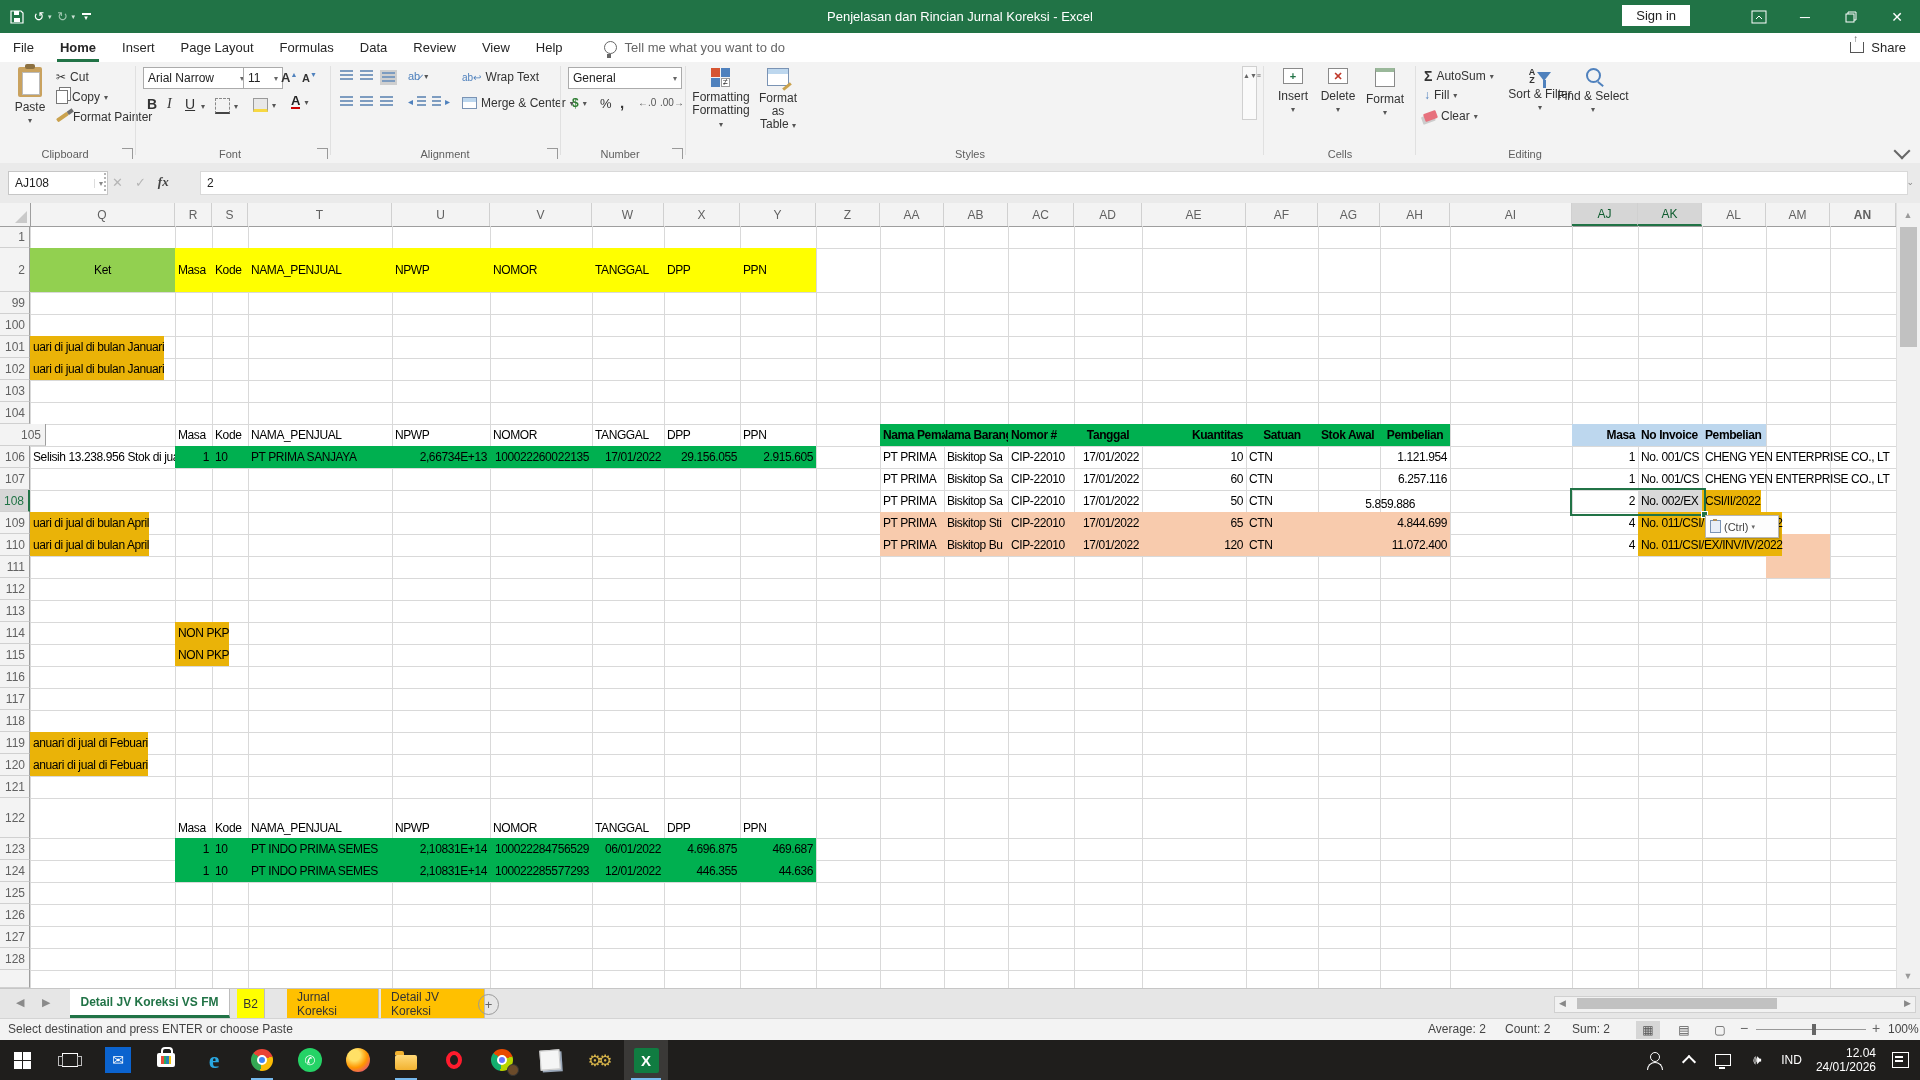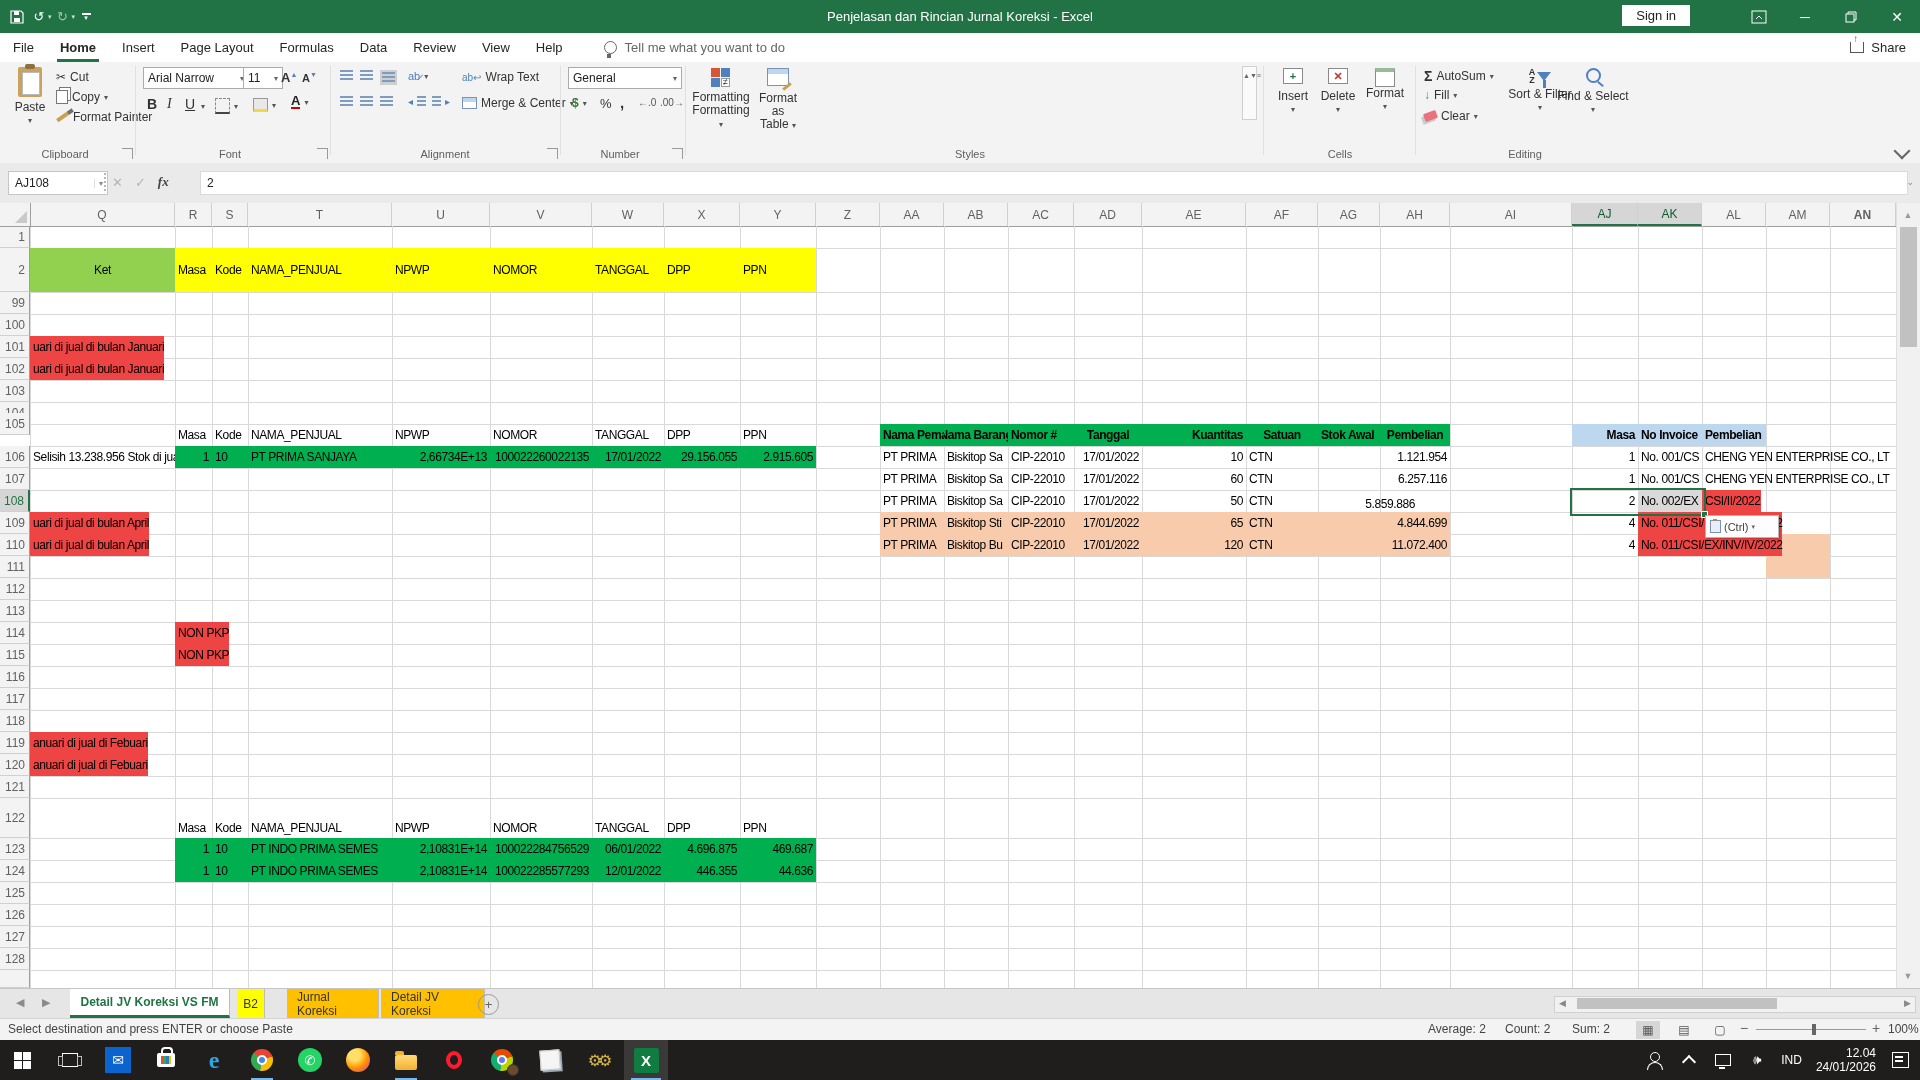--- a/index.html
+++ b/index.html
@@ -54,21 +54,21 @@
   .rowhdr.rowsel{background:#d6d6d6;border-right:2px solid #217346;color:#217346;}
   .corner{position:absolute;background:#f3f3f3;border-right:1px solid #9e9e9e;border-bottom:1px solid #9e9e9e;z-index:4;}
   .corner::after{content:"";position:absolute;right:3px;bottom:3px;border-left:12px solid transparent;border-bottom:12px solid #c9c9c9;}
   .vline{position:absolute;width:1px;background:#d9d9d9;z-index:0;}
   .hline{position:absolute;height:1px;background:#d9d9d9;z-index:0;}
   .cell{position:absolute;box-sizing:border-box;display:flex;align-items:center;padding:0 3px;font-size:12px;letter-spacing:-0.4px;color:#000;white-space:nowrap;overflow:hidden;z-index:1;}
   .ar{justify-content:flex-end;} .ac{justify-content:center;}
   .yl{background:#ffff00;} .kg{background:#92d050;} .g{background:#00b050;}
   .gh{background:#00b050;font-weight:bold;} .or{background:#f8cbad;}
   .bl{background:#bdd7ee;font-weight:bold;} .selx{background:#d9d9d9;}
-  .sp{overflow:visible;background:#ef4444;z-index:2;width:auto !important;padding-right:0;text-align:center;}
+  .sp{overflow:visible;background:#eab308;z-index:2;width:auto !important;padding-right:0;text-align:center;}
   .vb{align-items:flex-end;padding-bottom:3px;}
   #selbox{position:absolute;border:2px solid #217346;z-index:6;pointer-events:none;}
   #selbox::after{content:"";position:absolute;right:-4px;bottom:-4px;width:5px;height:5px;background:#217346;border:1px solid #fff;}
   #pastebtn{position:absolute;left:1705px;top:312px;width:64px;height:21px;background:#fdfdfd;border:1px solid #b5b5b5;box-shadow:1px 1px 2px rgba(0,0,0,.25);display:flex;align-items:center;gap:3px;padding:0 4px;font-size:11px;color:#444;z-index:7;}
   .clipico{width:9px;height:11px;background:#e8eef7;border:1px solid #7a93b4;position:relative;}
   .clipico::before{content:"";position:absolute;left:2px;top:-2px;width:4px;height:2px;background:#b08d57;}
   
   #vscroll{position:absolute;left:1896px;top:203px;width:24px;height:785px;background:#f1f1f1;border-left:1px solid #e0e0e0;}
   .varrow{position:absolute;left:2px;width:18px;height:18px;color:#9a9a9a;font-size:9px;display:flex;align-items:center;justify-content:center;}
   #vthumb{position:absolute;left:3px;top:24px;width:17px;height:120px;background:#c1c1c1;}
@@ -359,21 +359,21 @@
       <span style="margin-top:6px;">Insert</span>
         <span class="car8">▾</span>
     </div>
     <div class="bigbtn" style="left:1316px;top:6px;width:44px;">
       <span class="cellico del">✕</span>
       <span style="margin-top:6px;">Delete</span>
         <span class="car8">▾</span>
     </div>
     <div class="bigbtn" style="left:1362px;top:6px;width:46px;">
       <span class="cellico fmt"></span>
-      <span style="margin-top:0;">Format</span>
+      <span style="margin-top:6px;">Format</span>
         <span class="car8">▾</span>
     </div>
     <div class="glabel" style="left:1300px;width:80px;">Cells</div>
     <div class="gsep" style="left:1415px;"></div>
 
     <div class="sbtn" style="left:1424px;top:6px;">
         <span style="font-weight:bold;font-size:14px;">Σ</span>
         <span>AutoSum</span>
         <span class="car8">▾</span>
       </div>
@@ -507,21 +507,21 @@
       <div class="colhdr" style="left: 1766px; top: 0px; width: 64px; height: 23px;">AM</div>
       <div class="colhdr" style="left: 1830px; top: 0px; width: 66px; height: 23px; font-weight: bold;">AN</div>
       <div class="rowhdr" style="left: 0px; top: 23px; width: 30px; height: 22px;">1</div>
       <div class="rowhdr" style="left: 0px; top: 45px; width: 30px; height: 44px;">2</div>
       <div class="rowhdr" style="left: 0px; top: 89px; width: 30px; height: 22px;">99</div>
       <div class="rowhdr" style="left: 0px; top: 111px; width: 30px; height: 22px;">100</div>
       <div class="rowhdr" style="left: 0px; top: 133px; width: 30px; height: 22px;">101</div>
       <div class="rowhdr" style="left: 0px; top: 155px; width: 30px; height: 22px;">102</div>
       <div class="rowhdr" style="left: 0px; top: 177px; width: 30px; height: 22px;">103</div>
       <div class="rowhdr" style="left: 0px; top: 199px; width: 30px; height: 22px;">104</div>
-      <div class="rowhdr" style="left: 0px; top: 210px; width: 30px; height: 22px;">105</div>
+      <div class="rowhdr" style="left: 0px; top: 221px; width: 46px; height: 22px;">105</div>
       <div class="rowhdr" style="left: 0px; top: 243px; width: 30px; height: 22px;">106</div>
       <div class="rowhdr" style="left: 0px; top: 265px; width: 30px; height: 22px;">107</div>
       <div class="rowhdr rowsel" style="left: 0px; top: 287px; width: 30px; height: 22px;">108</div>
       <div class="rowhdr" style="left: 0px; top: 309px; width: 30px; height: 22px;">109</div>
       <div class="rowhdr" style="left: 0px; top: 331px; width: 30px; height: 22px;">110</div>
       <div class="rowhdr" style="left: 0px; top: 353px; width: 30px; height: 22px;">111</div>
       <div class="rowhdr" style="left: 0px; top: 375px; width: 30px; height: 22px;">112</div>
       <div class="rowhdr" style="left: 0px; top: 397px; width: 30px; height: 22px;">113</div>
       <div class="rowhdr" style="left: 0px; top: 419px; width: 30px; height: 22px;">114</div>
       <div class="rowhdr" style="left: 0px; top: 441px; width: 30px; height: 22px;">115</div>

